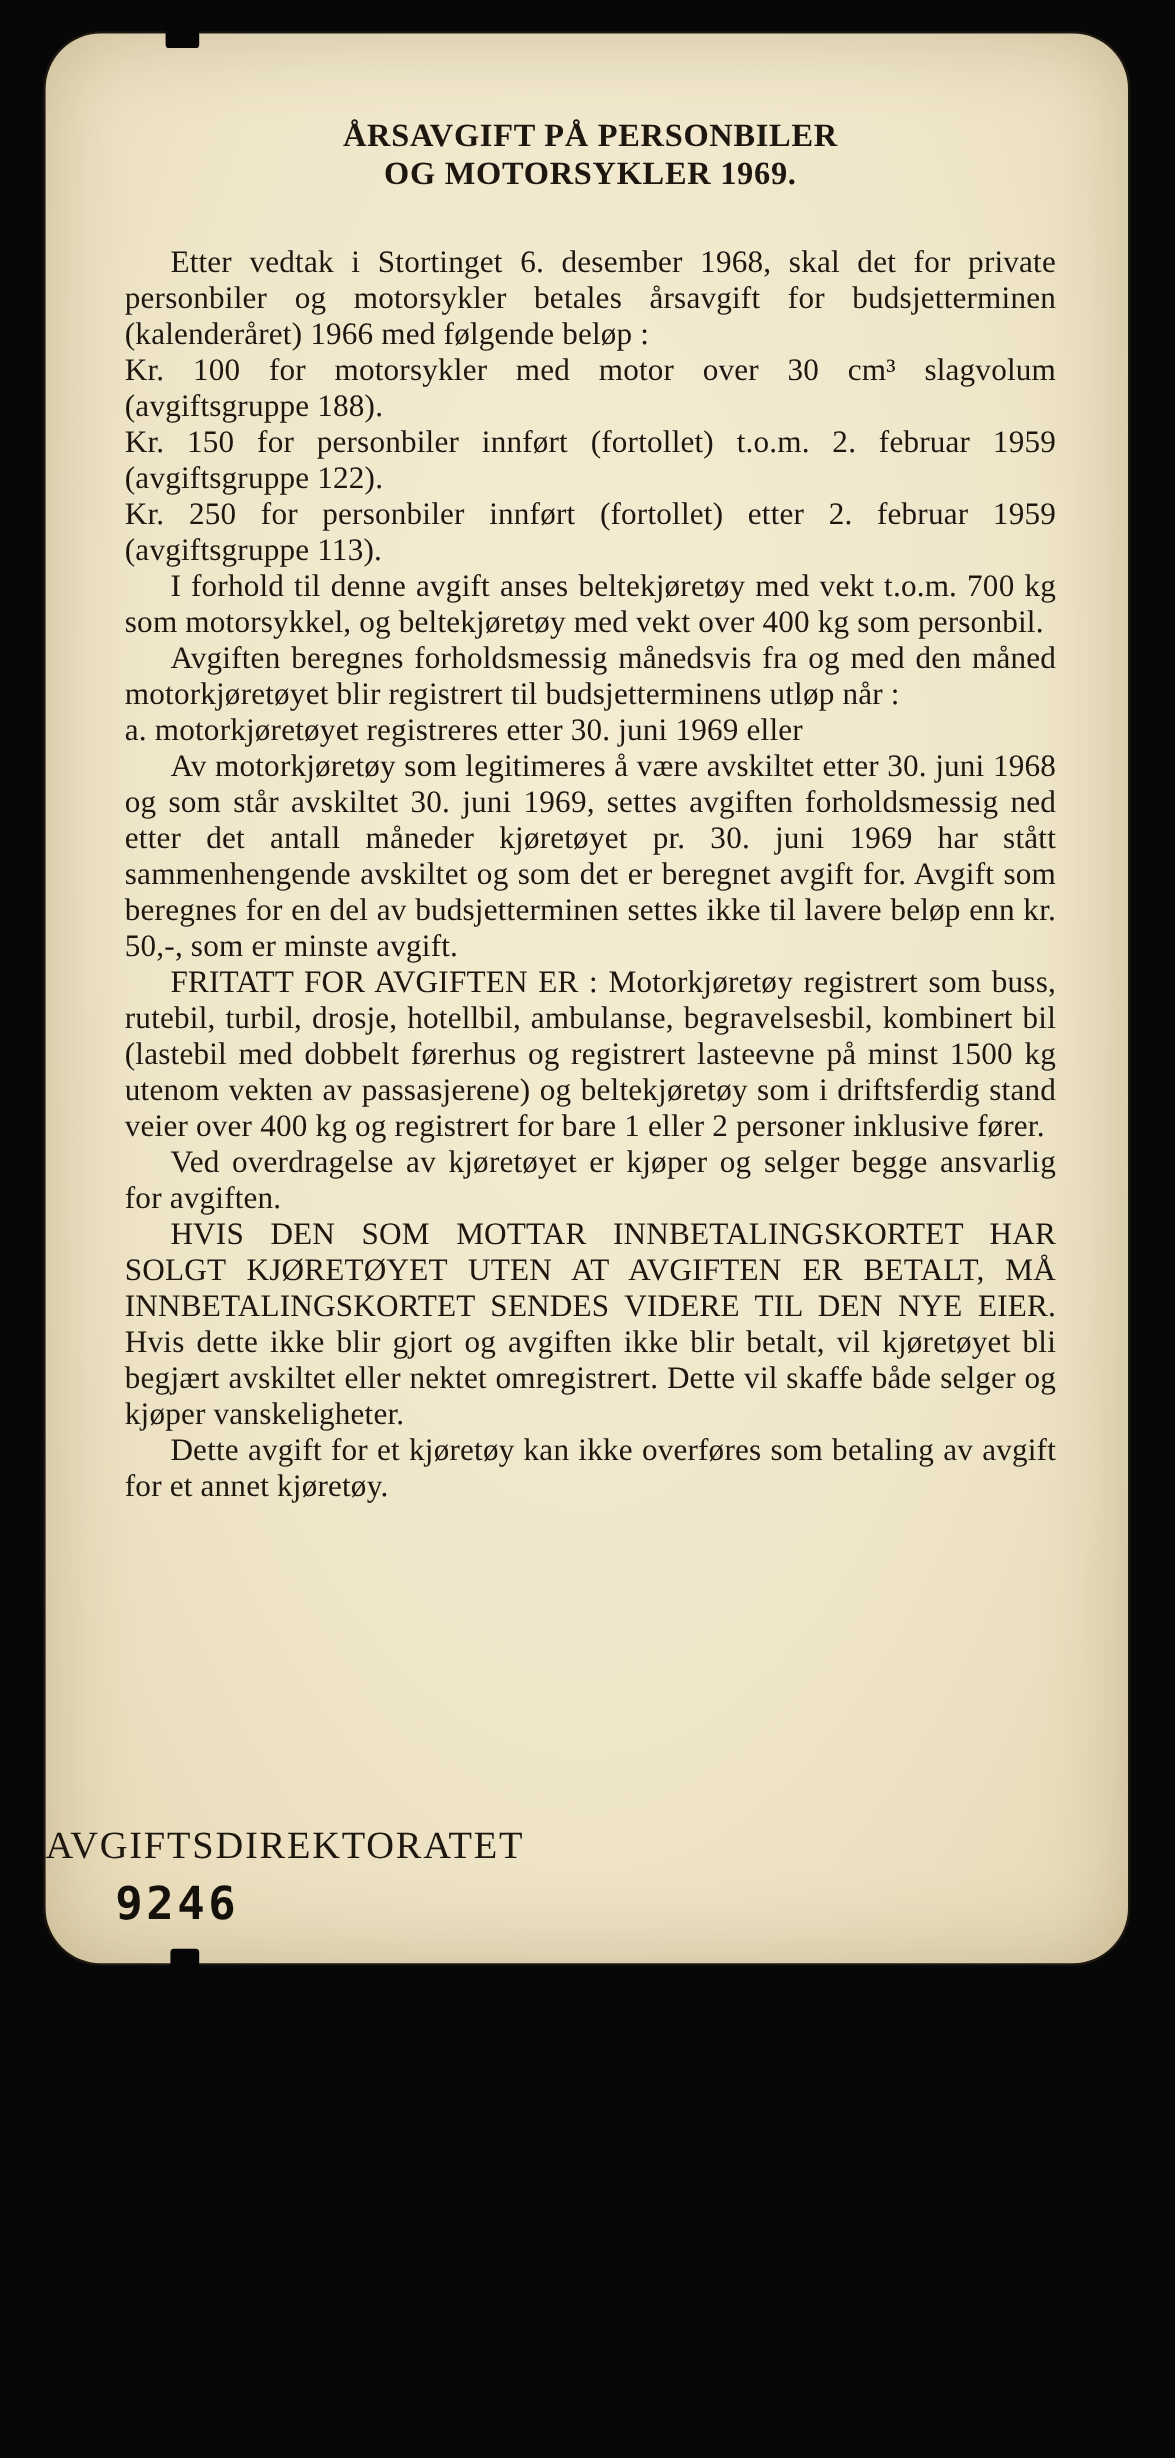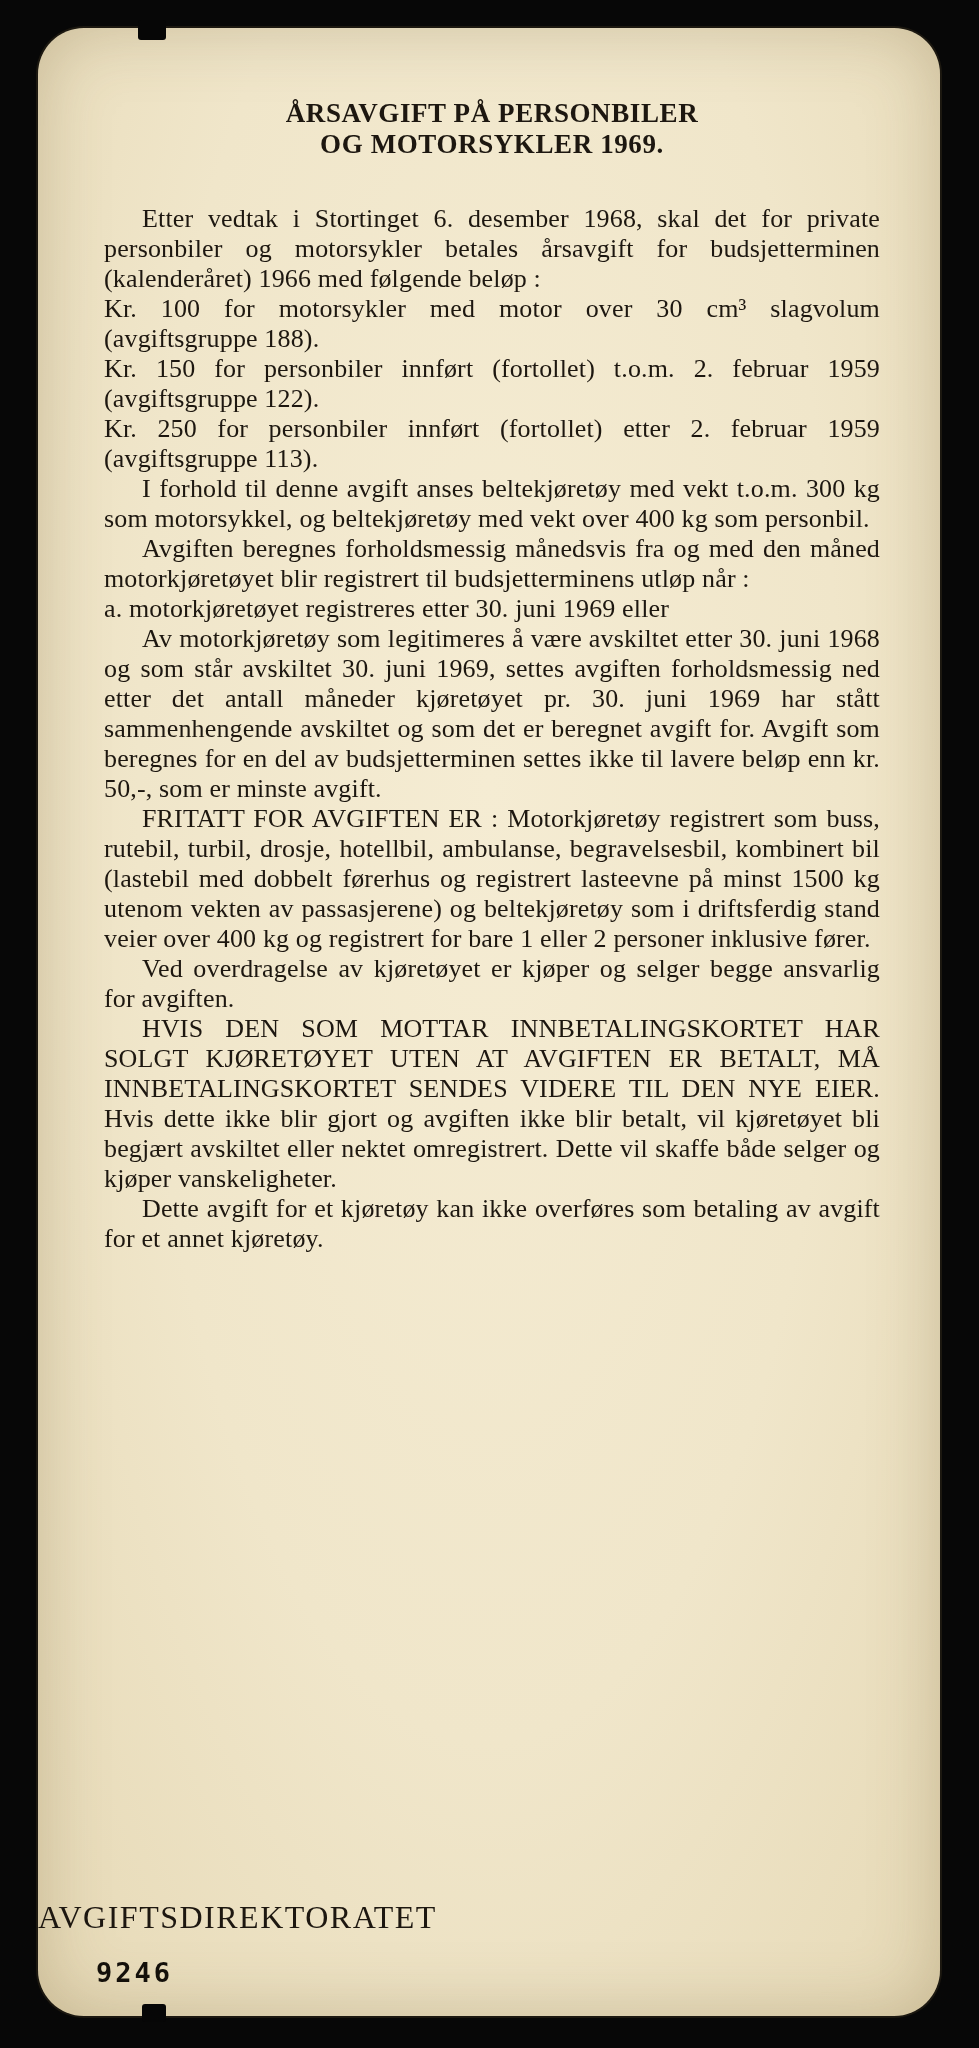--- a/index.html
+++ b/index.html
@@ -13,21 +13,21 @@
     height: 2048px;
     background: #070707;
     overflow: hidden;
     font-family: "Liberation Serif", "DejaVu Serif", serif;
   }
   .card {
     position: absolute;
     left: 38px;
     top: 28px;
     width: 902px;
-    height: 1988px;
+    height: 1608px;
     background: radial-gradient(ellipse at 50% 38%, #f5ecd3 0%, #f0e6ca 55%, #e6d9b6 100%);
     border-radius: 46px;
     box-shadow: inset 0 0 70px rgba(110, 88, 45, 0.28), 0 0 0 2px #1c1810;
   }
   .notch {
     position: absolute;
     background: #060606;
     border-radius: 3px;
   }
   .notch-top {
@@ -78,21 +78,21 @@
     color: #1d1710;
     font-size: 32px;
     letter-spacing: 1.5px;
   }
   .serial {
     position: absolute;
     left: 58px;
     bottom: 28px;
     color: #14100a;
     font-family: "DejaVu Sans Mono", monospace;
-    font-size: 27px;
+    font-size: 38px;
     font-weight: bold;
     letter-spacing: 3px;
   }
 </style>
 </head>
 <body>
 
 <div class="stage">
   <div class="card">
     <div class="notch notch-top"></div>
@@ -101,21 +101,21 @@
     <div class="content">
       <h1 class="title">
         <span class="title-line">ÅRSAVGIFT PÅ PERSONBILER</span>
         <span class="title-line">OG MOTORSYKLER 1969.</span>
       </h1>
       <div class="paragraphs">
           <p class="para indent">Etter vedtak i Stortinget 6. desember 1968, skal det for private personbiler og motorsykler betales årsavgift for budsjetterminen (kalenderåret) 1966 med følgende beløp :</p>
           <p class="para flush">Kr. 100 for motorsykler med motor over 30 cm³ slagvolum (avgiftsgruppe 188).</p>
           <p class="para flush">Kr. 150 for personbiler innført (fortollet) t.o.m. 2. februar 1959 (avgiftsgruppe 122).</p>
           <p class="para flush">Kr. 250 for personbiler innført (fortollet) etter 2. februar 1959 (avgiftsgruppe 113).</p>
-          <p class="para indent">I forhold til denne avgift anses beltekjøretøy med vekt t.o.m. 300 kg som motorsykkel, og beltekjøretøy med vekt over 400 kg som personbil.</p>
+          <p class="para indent">I forhold til denne avgift anses beltekjøretøy med vekt t.o.m. 700 kg som motorsykkel, og beltekjøretøy med vekt over 400 kg som personbil.</p>
           <p class="para indent">Avgiften beregnes forholdsmessig månedsvis fra og med den måned motorkjøretøyet blir registrert til budsjetterminens utløp når :</p>
           <p class="para flush">a. motorkjøretøyet registreres etter 30. juni 1969 eller</p>
           <p class="para indent">Av motorkjøretøy som legitimeres å være avskiltet etter 30. juni 1968 og som står avskiltet 30. juni 1969, settes avgiften forholdsmessig ned etter det antall måneder kjøretøyet pr. 30. juni 1969 har stått sammenhengende avskiltet og som det er beregnet avgift for. Avgift som beregnes for en del av budsjetterminen settes ikke til lavere beløp enn kr. 50,-, som er minste avgift.</p>
           <p class="para indent">FRITATT FOR AVGIFTEN ER : Motorkjøretøy registrert som buss, rutebil, turbil, drosje, hotellbil, ambulanse, begravelsesbil, kombinert bil (lastebil med dobbelt førerhus og registrert lasteevne på minst 1500 kg utenom vekten av passasjerene) og beltekjøretøy som i driftsferdig stand veier over 400 kg og registrert for bare 1 eller 2 personer inklusive fører.</p>
           <p class="para indent">Ved overdragelse av kjøretøyet er kjøper og selger begge ansvarlig for avgiften.</p>
           <p class="para indent">HVIS DEN SOM MOTTAR INNBETALINGSKORTET HAR SOLGT KJØRETØYET UTEN AT AVGIFTEN ER BETALT, MÅ INNBETALINGSKORTET SENDES VIDERE TIL DEN NYE EIER. Hvis dette ikke blir gjort og avgiften ikke blir betalt, vil kjøretøyet bli begjært avskiltet eller nektet omregistrert. Dette vil skaffe både selger og kjøper vanskeligheter.</p>
           <p class="para indent">Dette avgift for et kjøretøy kan ikke overføres som betaling av avgift for et annet kjøretøy.</p>
         </div>
     </div>
 

